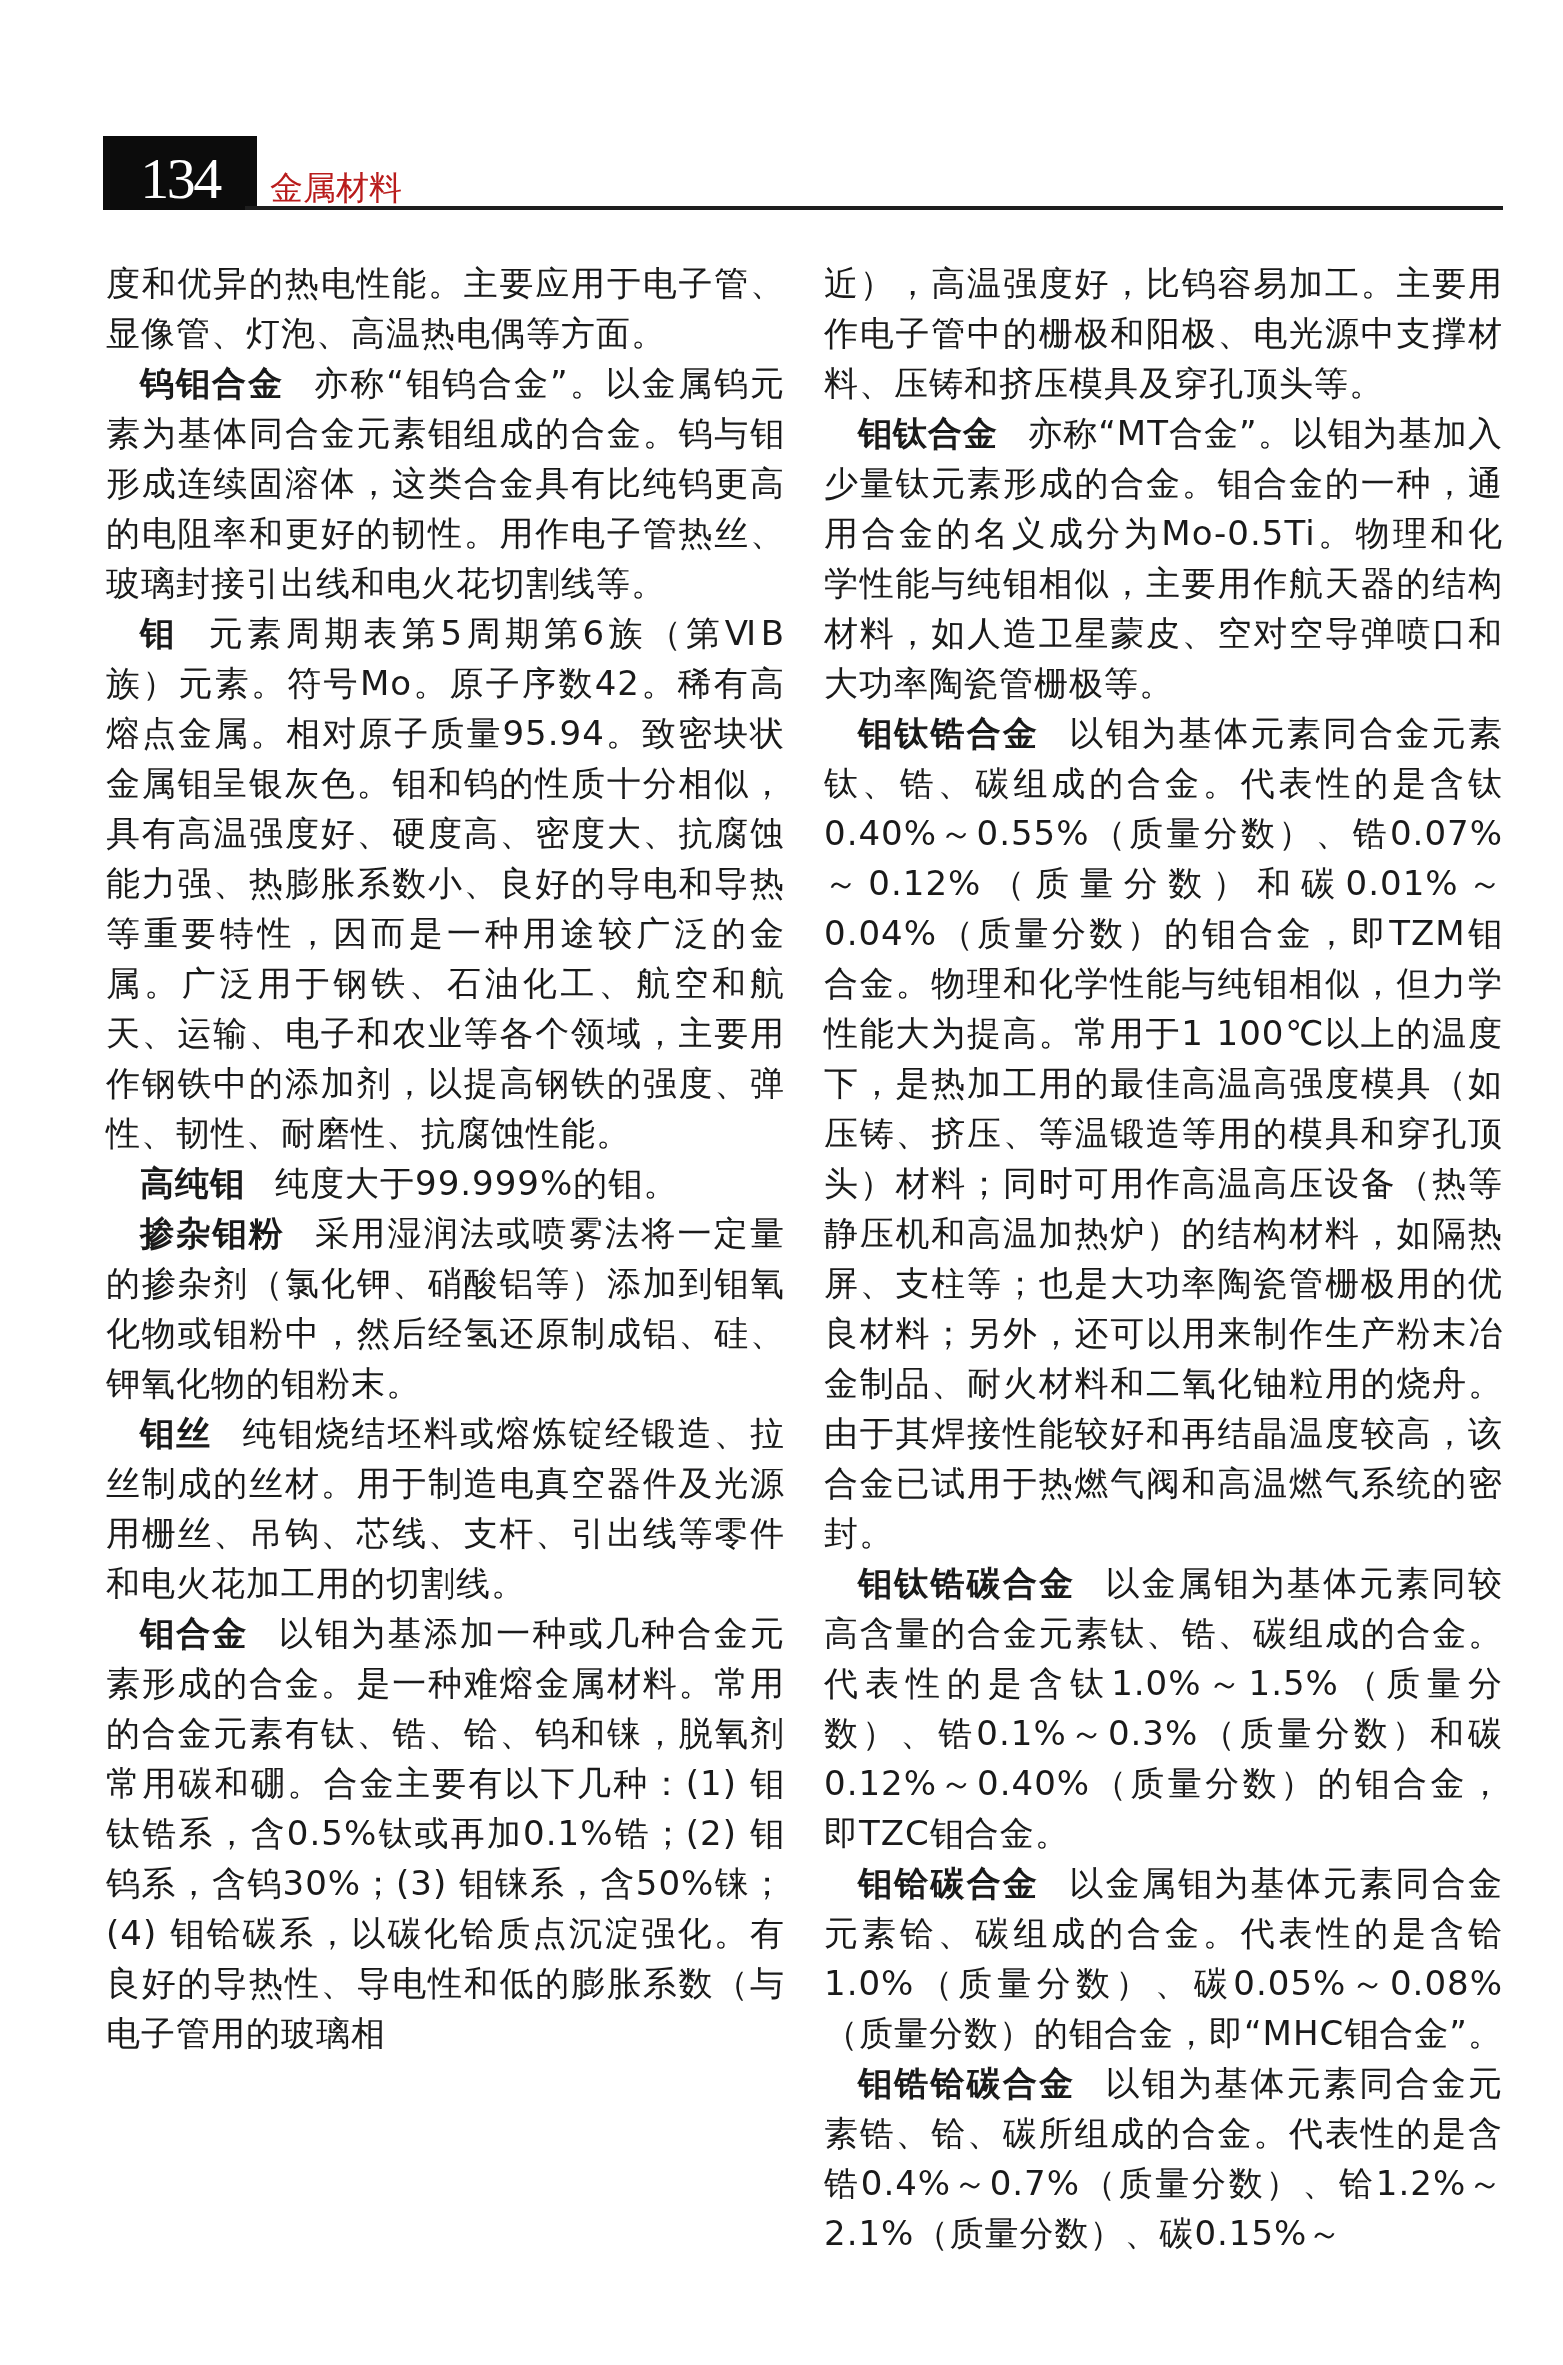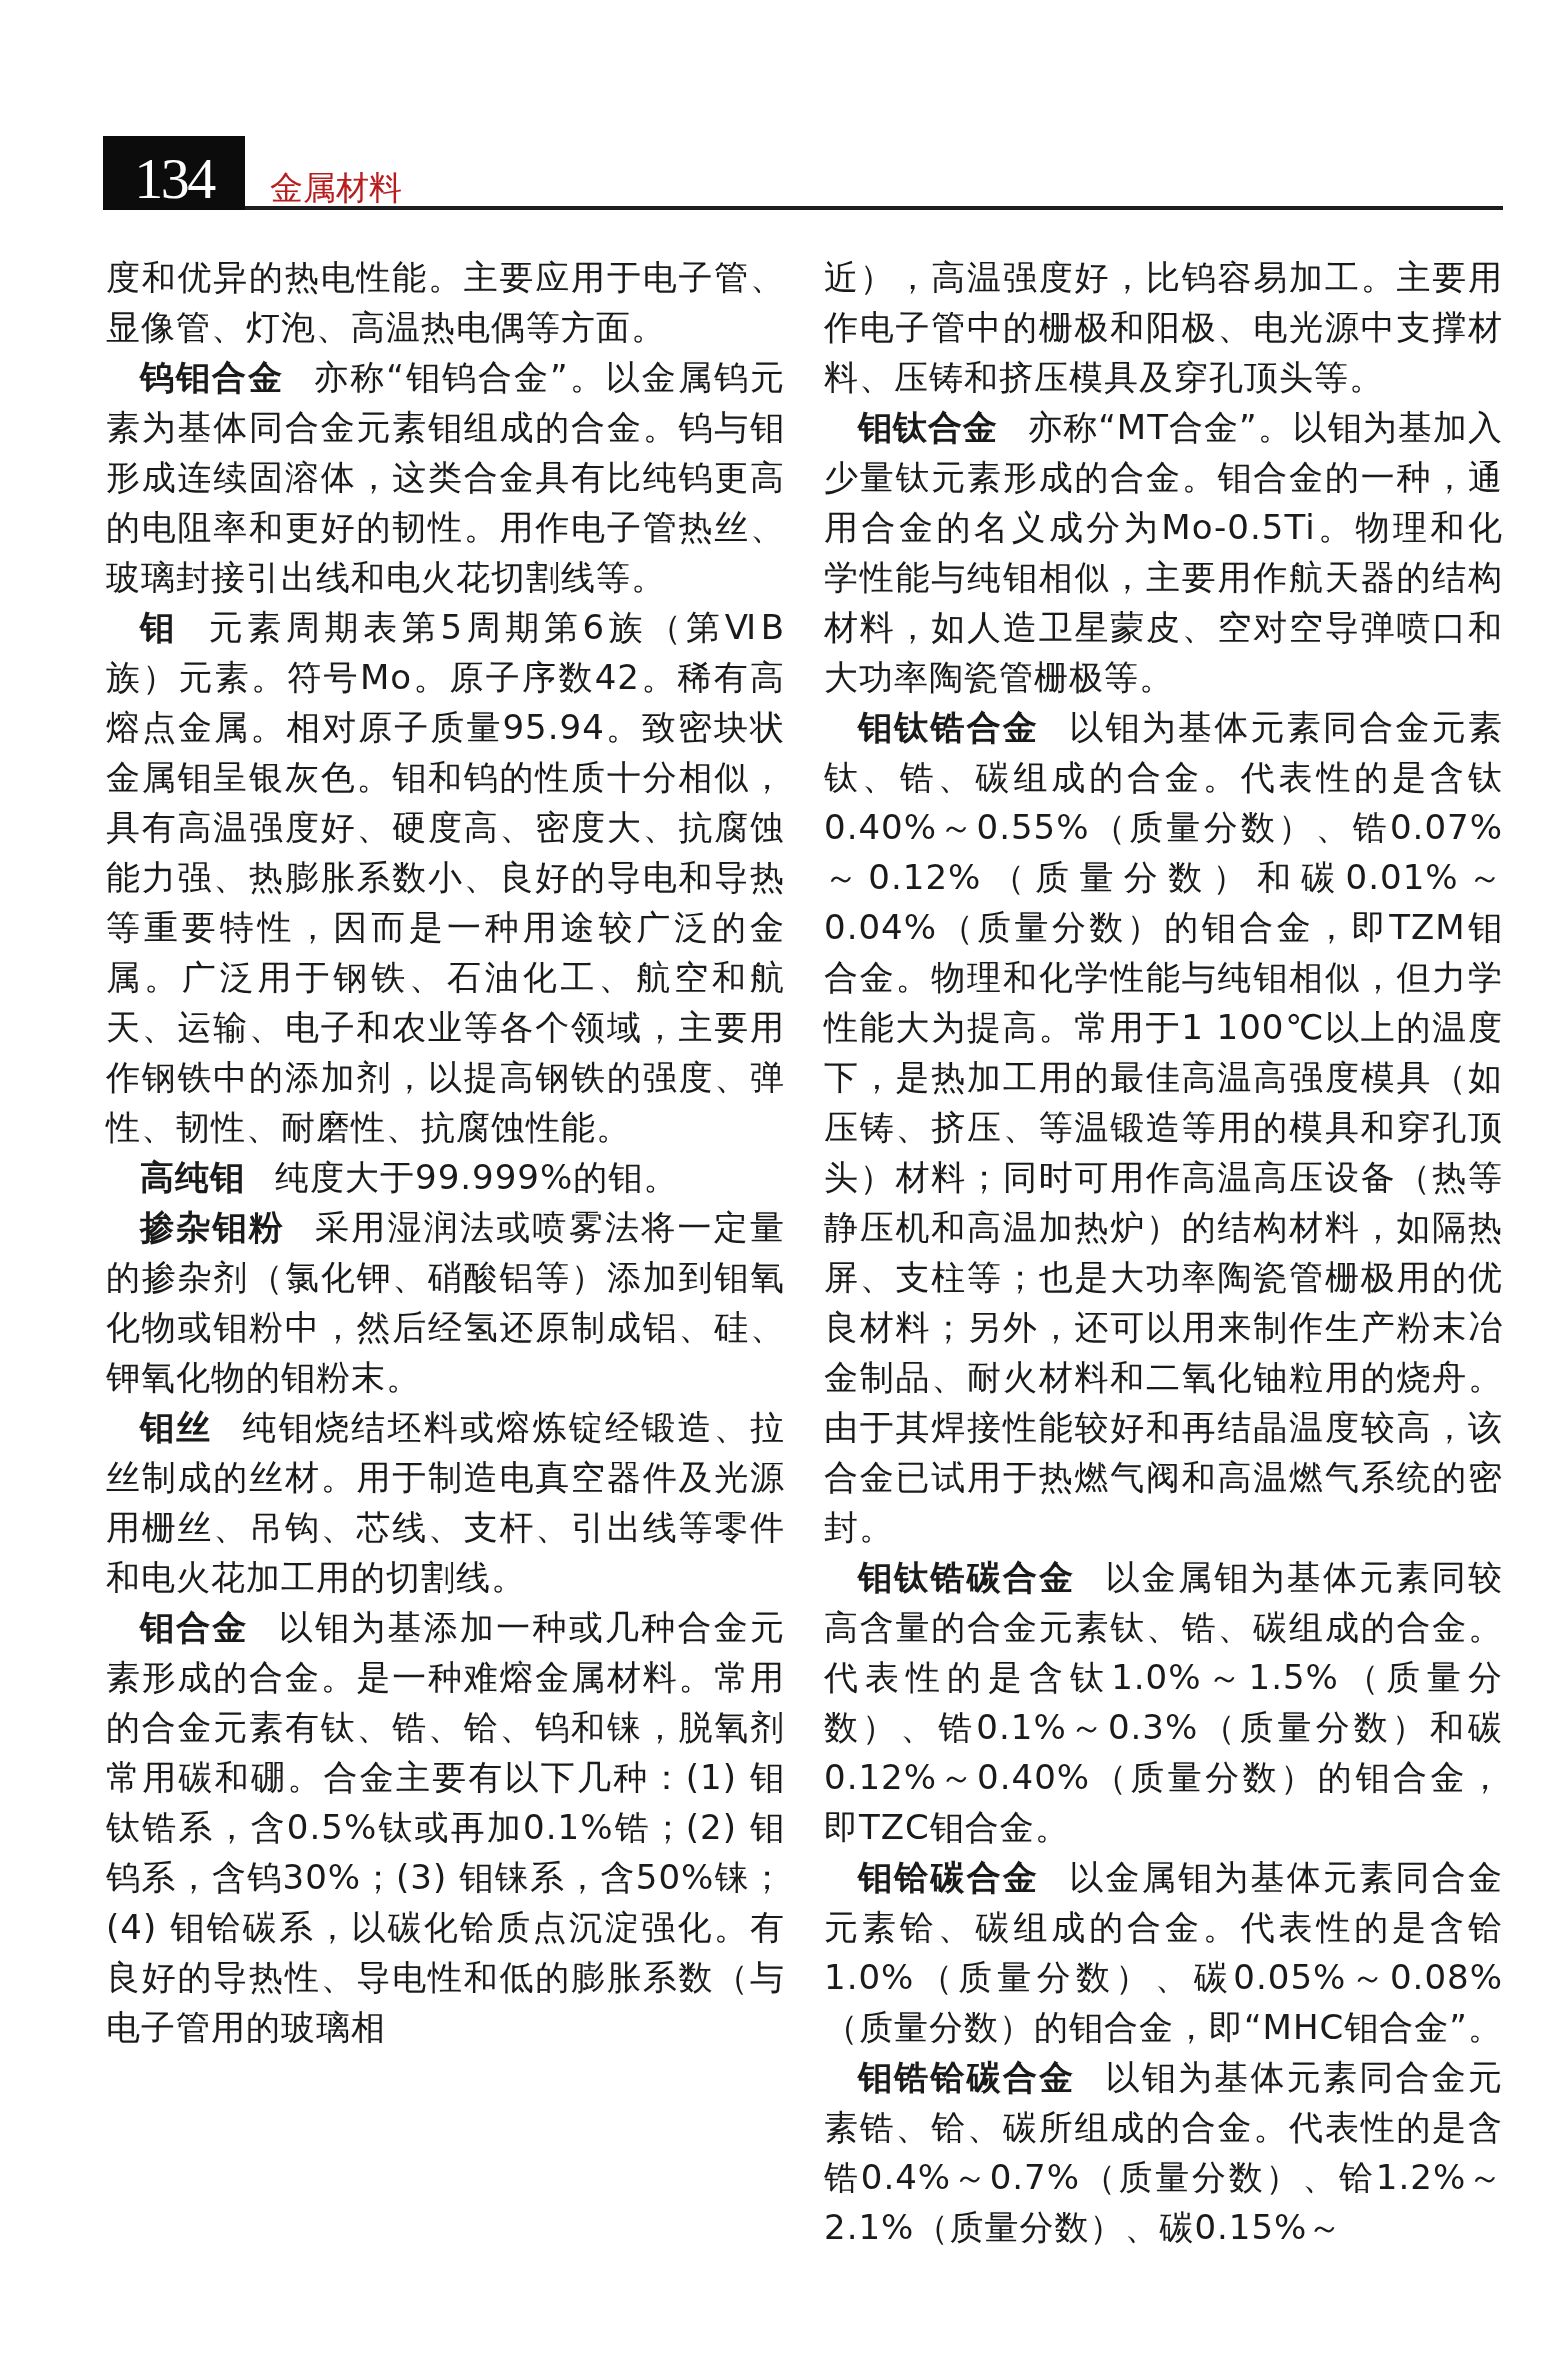--- a/index.html
+++ b/index.html
@@ -19,21 +19,21 @@
     position: absolute;
     left: 103px;
     top: 136px;
     width: 1403px;
     height: 74px;
   }
   .page-number-box {
     position: absolute;
     left: 0;
     top: 0;
-    width: 142px;
+    width: 154px;
     height: 74px;
     background: #0c0c0c;
     color: #ffffff;
     font-family: "Liberation Serif", serif;
     font-size: 58px;
     line-height: 74px;
     text-align: center;
     letter-spacing: -2.5px;
     padding-top: 6.3px;
     box-sizing: border-box;
@@ -49,21 +49,21 @@
   .header-rule {
     position: absolute;
     left: 142px;
     top: 70px;
     width: 1258px;
     height: 3.8px;
     background: #1e1e1e;
   }
   .column {
     position: absolute;
-    top: 252px;
+    top: 258px;
     width: 679px;
   }
   .col-left { left: 106px; }
   .col-right { left: 824px; }
   .para {
     margin: 0;
     font-size: 34px;
     line-height: 50px;
     text-align: justify;
     text-indent: 0;

